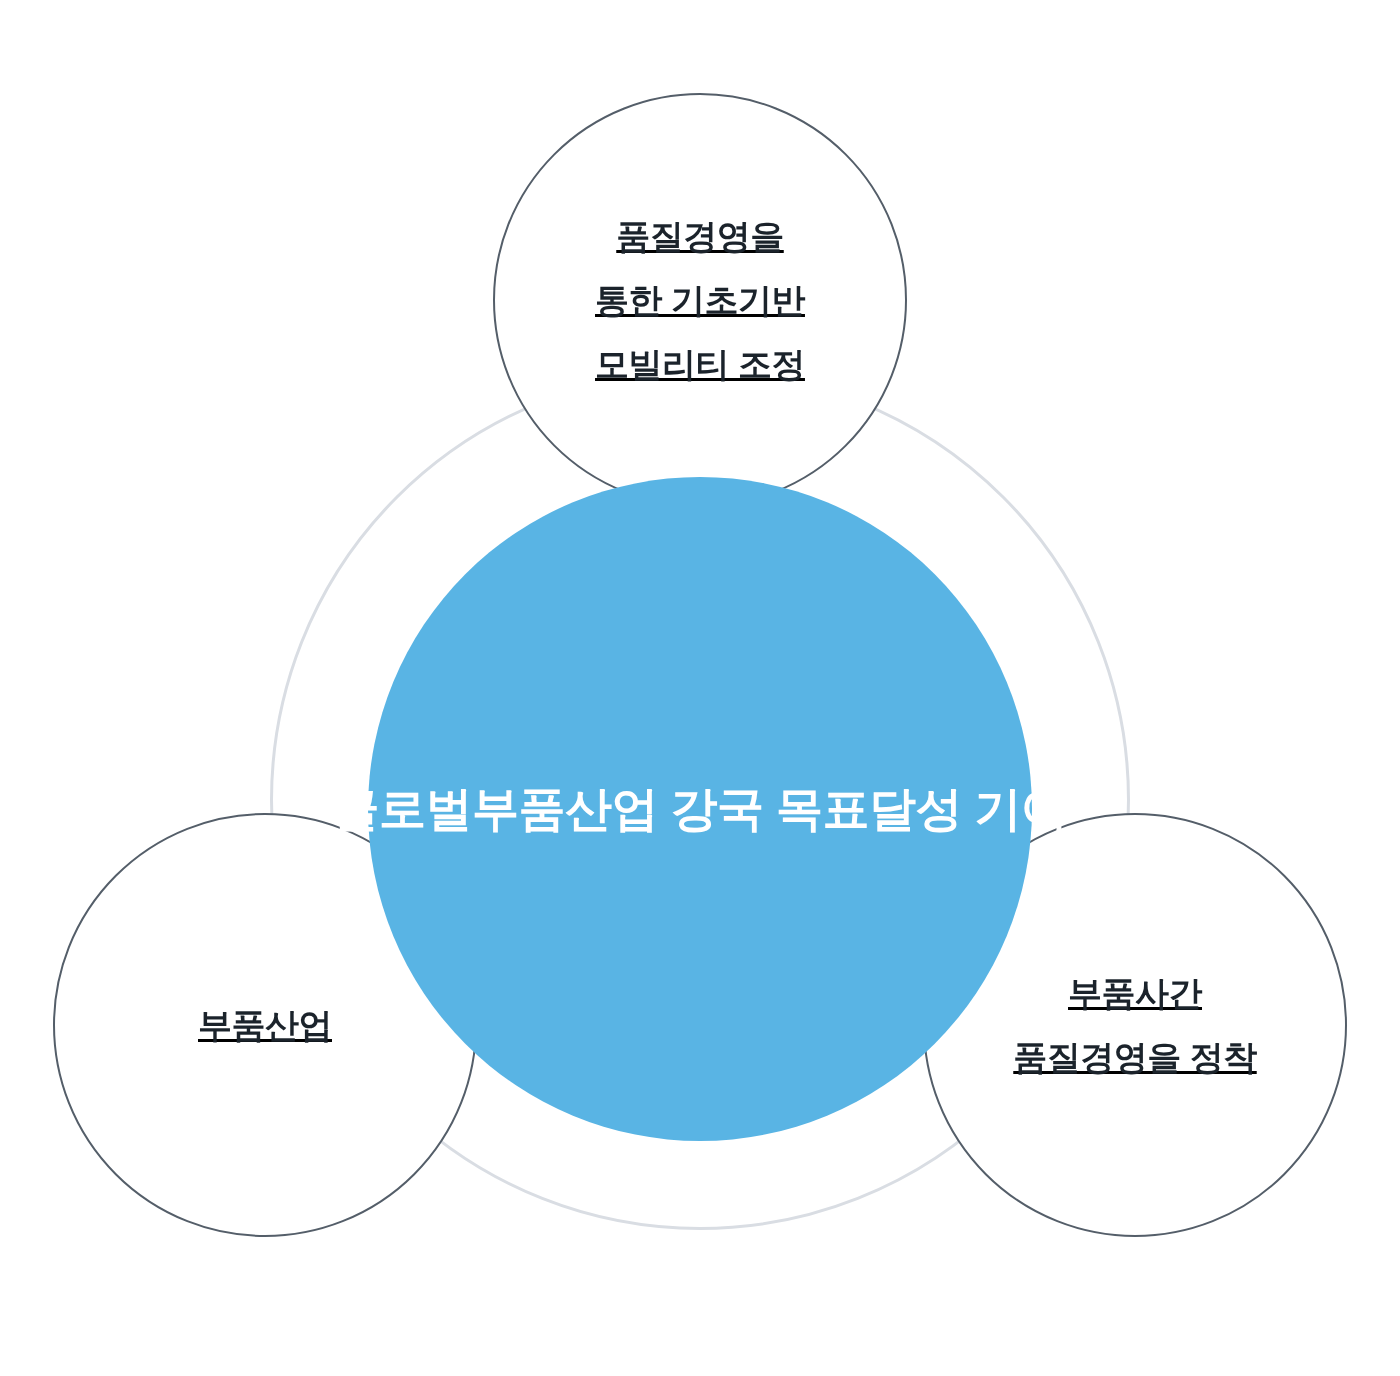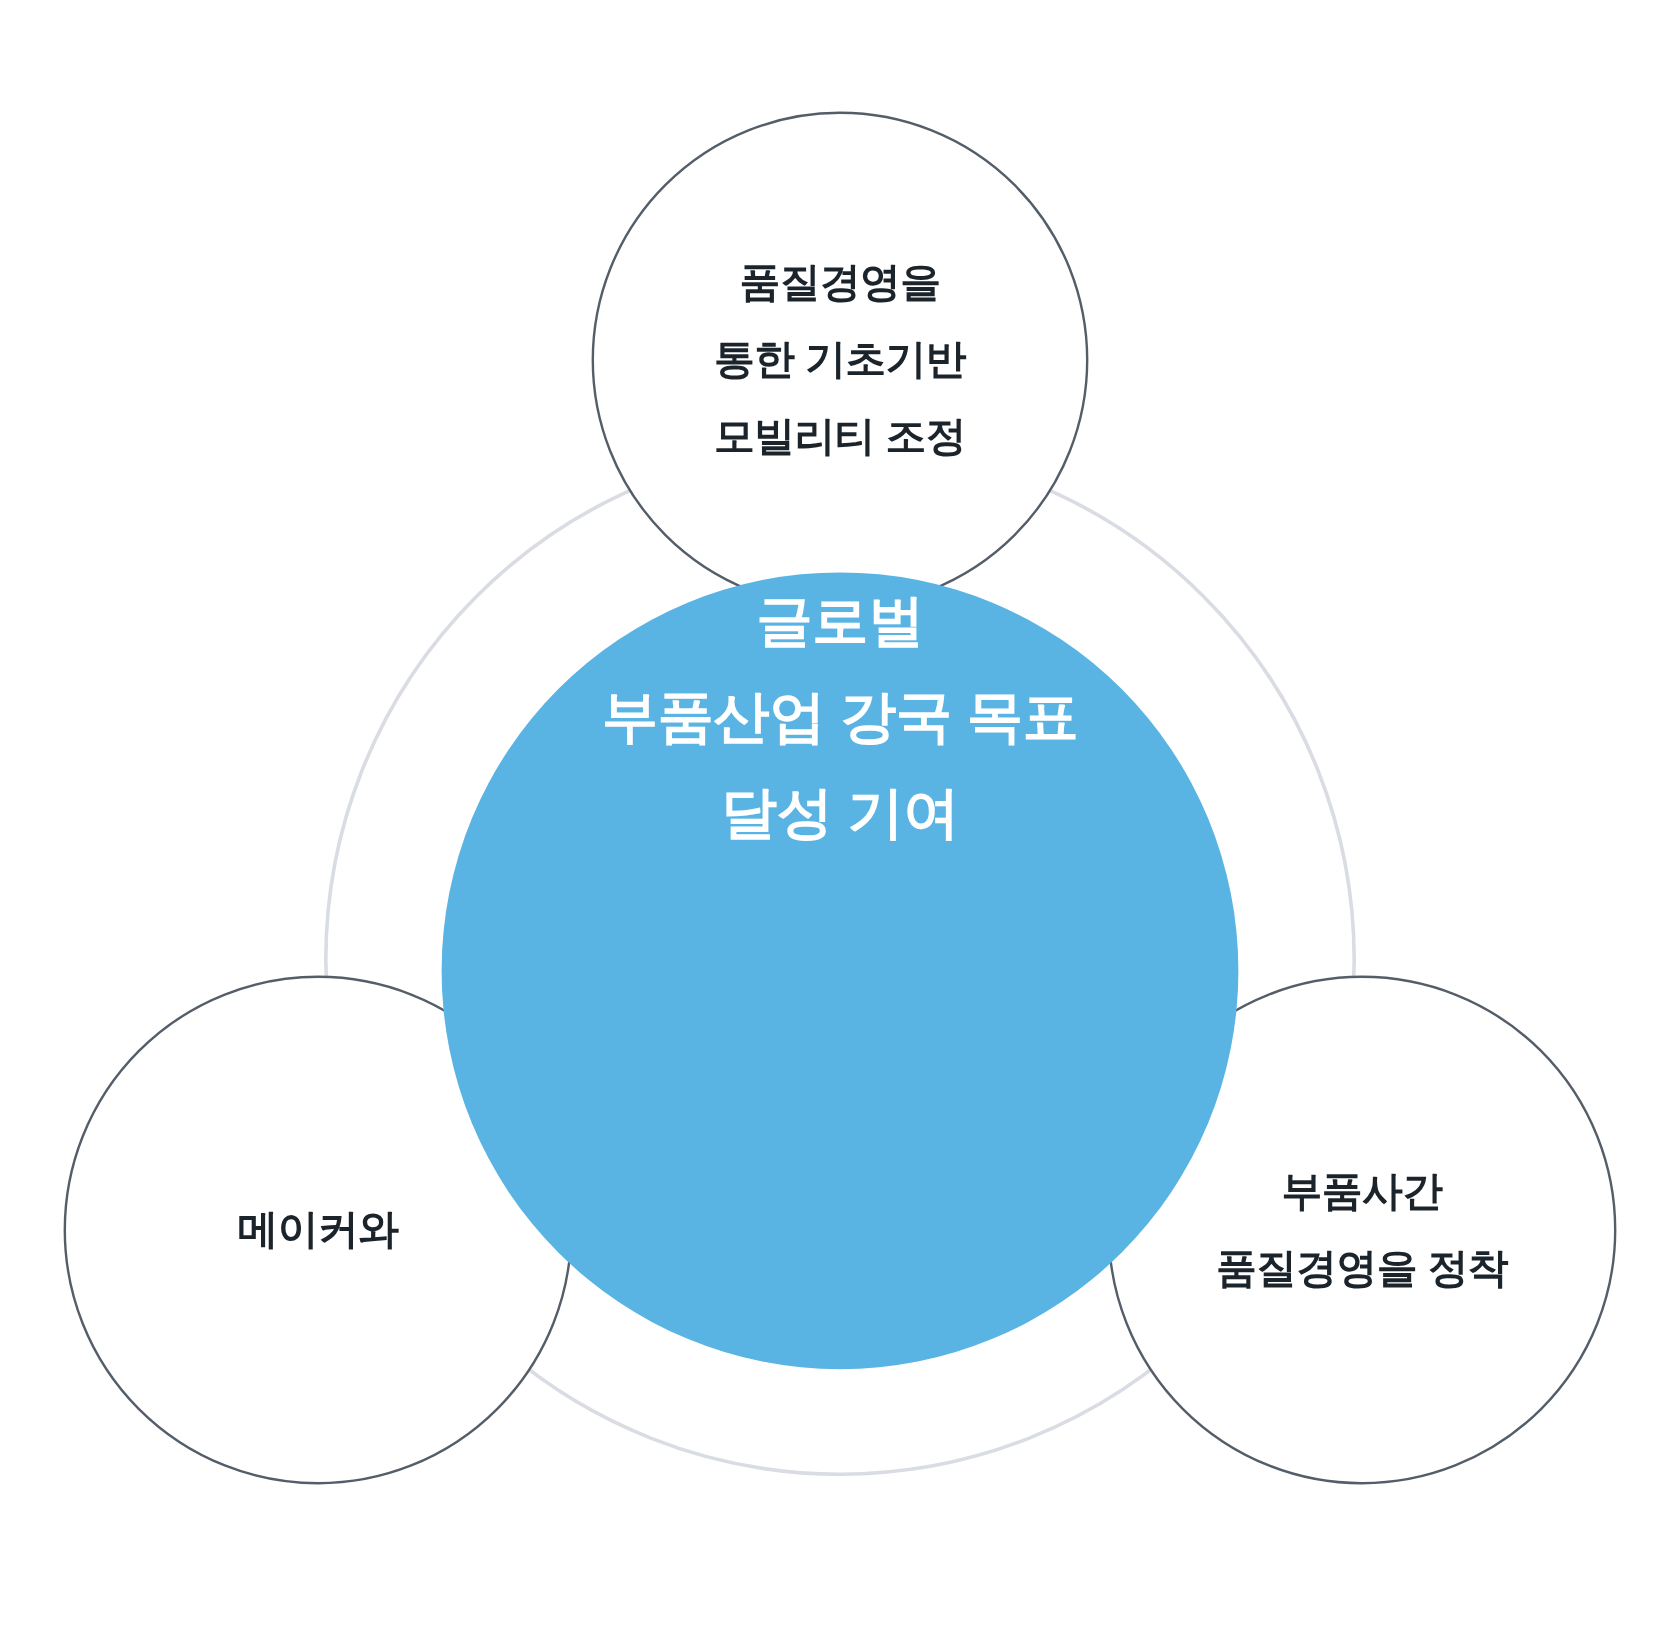--- a/index.html
+++ b/index.html
@@ -33,20 +33,21 @@
     position: absolute;
     border: 2px solid #545e69;
     border-radius: 50%;
     box-sizing: border-box;
     background: #ffffff;
     z-index: 2;
     display: flex;
     flex-direction: column;
     align-items: center;
     justify-content: center;
+    text-decoration: underline;
   }
   .satellite .line {
     font-size: 34px;
     line-height: 64px;
     font-weight: 600;
     color: #1b232b;
     letter-spacing: -0.5px;
     white-space: nowrap;
     text-align: center;
   }
@@ -72,22 +73,23 @@
   .center-circle {
     position: absolute;
     left: 368px;
     top: 477px;
     width: 664px;
     height: 664px;
     border-radius: 50%;
     background: #59b4e4;
     z-index: 3;
     display: flex;
-    flex-direction: column;
+    flex-direction: row;
     align-items: center;
+    justify-content: center;
   }
   .center-circle .line {
     font-size: 47px;
     line-height: 80px;
     font-weight: 700;
     color: #ffffff;
     letter-spacing: -0.5px;
     white-space: nowrap;
     text-align: center;
   }
@@ -99,21 +101,21 @@
 
   <div class="ring"></div>
 
   <div class="satellite sat-top">
     <div class="line">품질경영을</div>
     <div class="line">통한 기초기반</div>
     <div class="line">모빌리티 조정</div>
   </div>
 
   <div class="satellite sat-left">
-    <div class="line">메이커와</div>
+    <div class="line">부품산업</div>
   </div>
 
   <div class="satellite sat-right">
     <div class="line">부품사간</div>
     <div class="line">품질경영을 정착</div>
   </div>
 
   <div class="center-circle">
     <div class="line">글로벌</div>
     <div class="line">부품산업 강국 목표</div>

